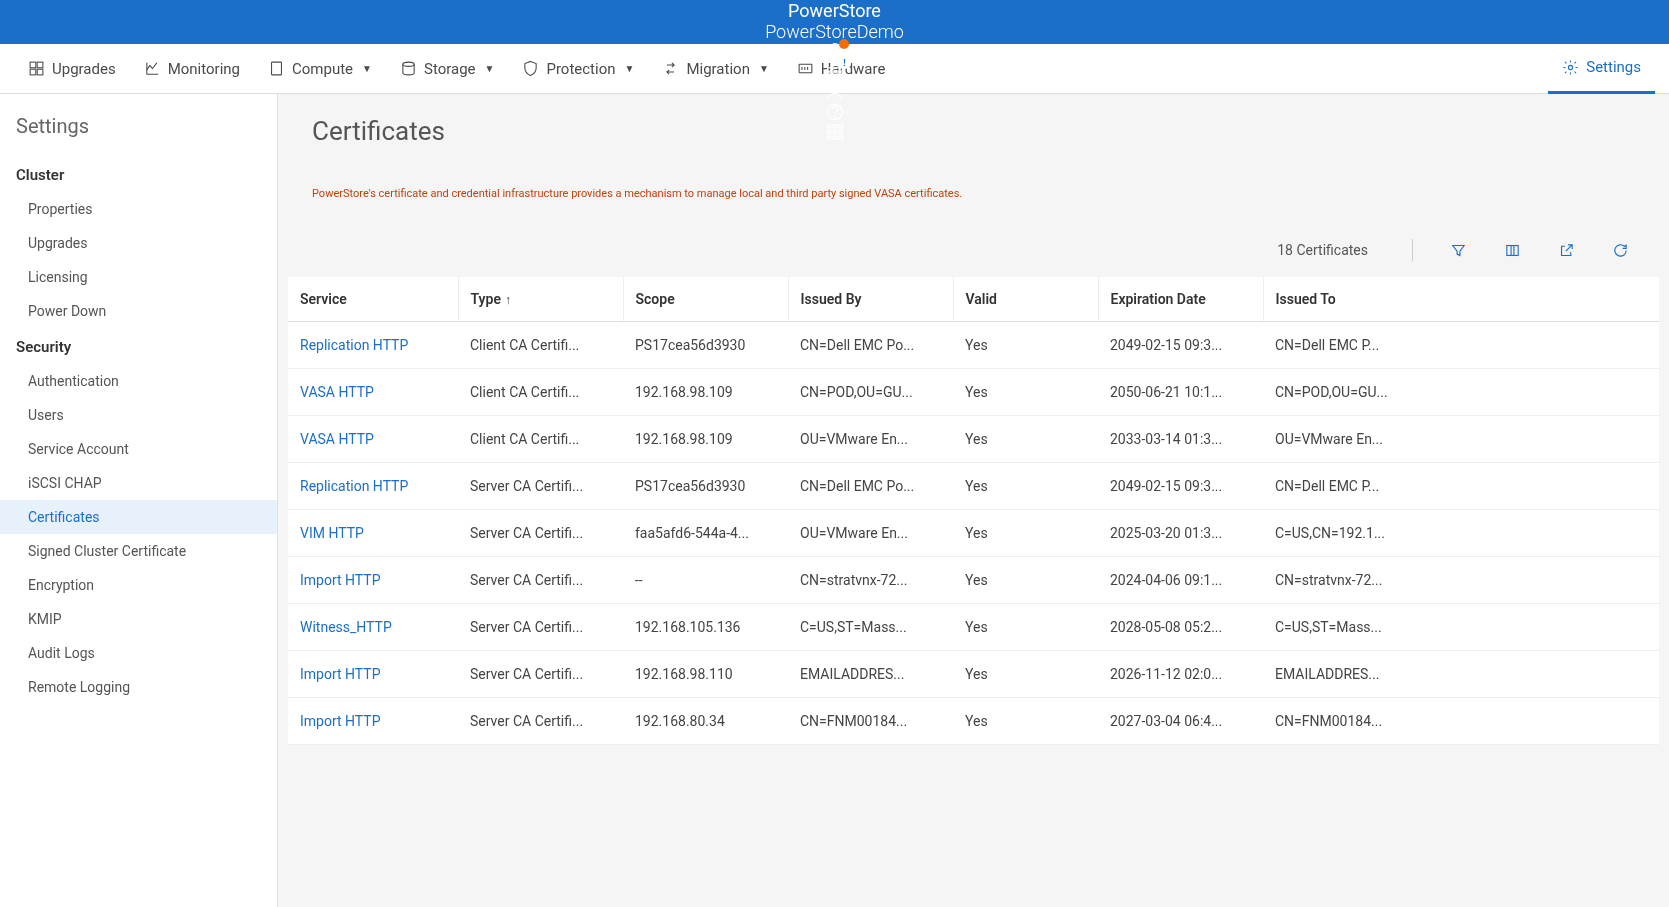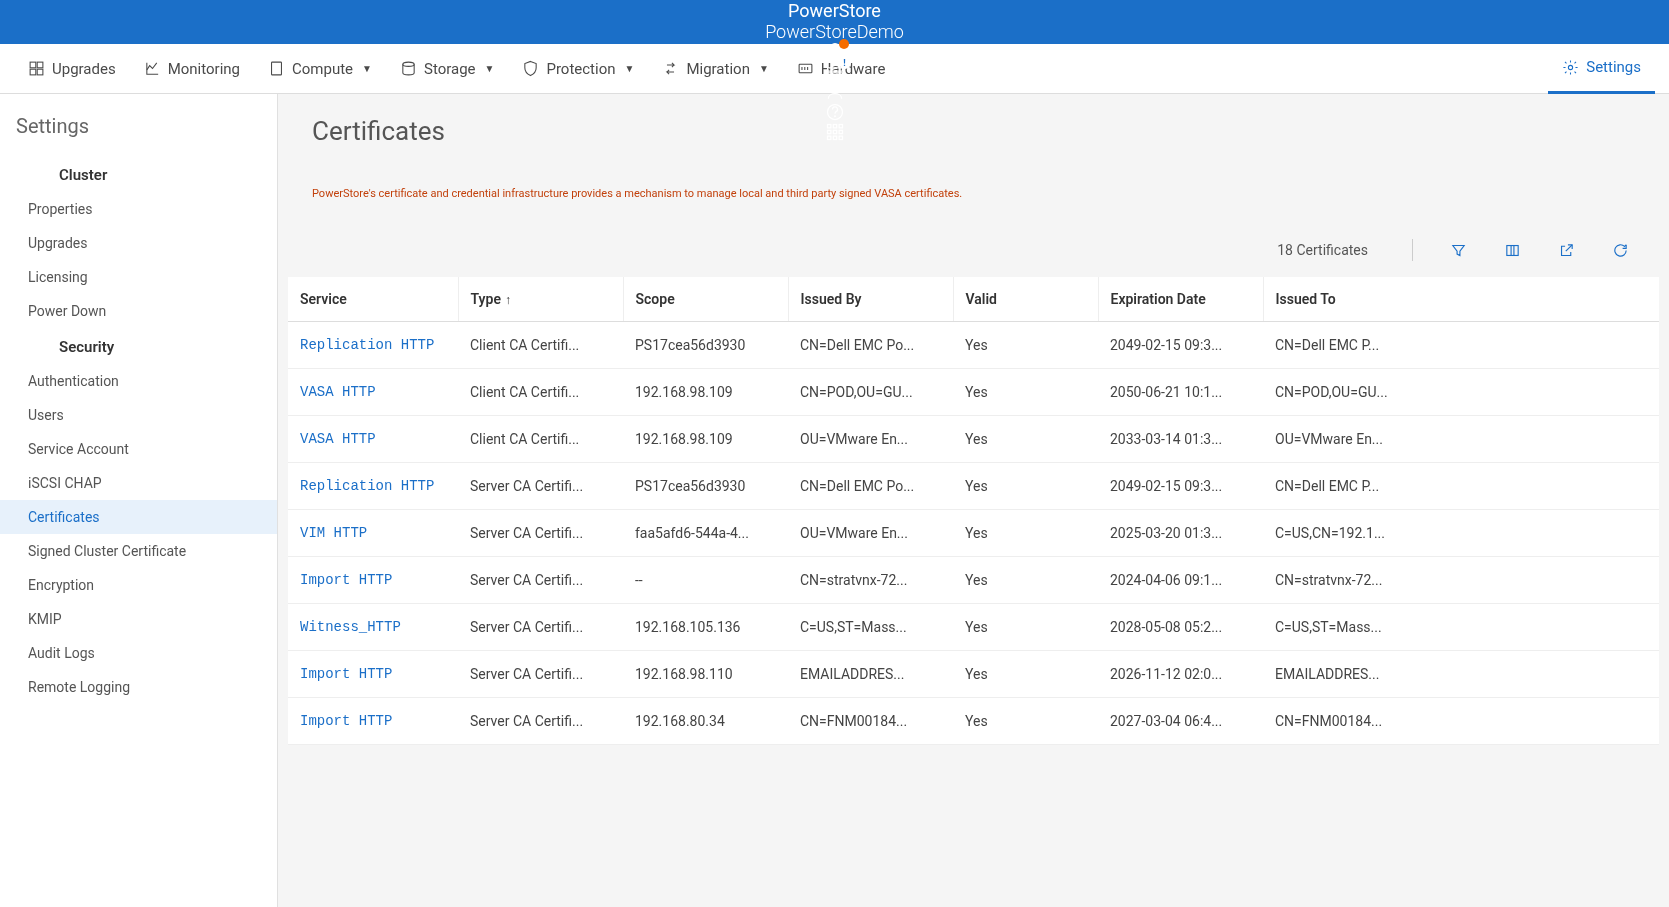--- a/index.html
+++ b/index.html
@@ -25,21 +25,21 @@
     .navitem.settings svg { stroke: #1b6fc8; }
     .caret { font-size: 10px; margin-left: 2px; }
 
     
     .content { display: flex; height: calc(100vh - 94px); }
     .sidebar { width: 278px; border-right: 1px solid #e0e0e0; overflow-y: auto; position: relative; }
     .sidebar::-webkit-scrollbar { width: 10px; }
     .sidebar::-webkit-scrollbar-thumb { background: #bbb; border-radius: 0; }
     .sidebar::-webkit-scrollbar-track { background: #f0f0f0; }
     .sb-title { font-size: 20px; color: #666; padding: 20px 16px 18px; }
-    .sb-section { font-size: 15px; font-weight: 600; color: #333; padding: 10px 16px 8px; margin-left: 43px; }
+    .sb-section { font-size: 15px; font-weight: 600; color: #333; padding: 10px 16px 8px; }
     .sb-item { font-size: 14px; color: #555; padding: 9px 16px 9px 28px; cursor: pointer; }
     .sb-item.active { background: #e7f1fb; color: #1b6fc8; }
 
     
     .main { flex: 1; background: #f5f5f5; overflow-y: auto; padding: 0; }
     .page-header { padding: 22px 34px 8px; }
     .page-title { font-size: 26px; color: #555; font-weight: 400; margin-bottom: 12px; }
     .page-desc { font-size: 11px; color: #c2410c; max-width: 830px; line-height: 1.4; margin-top: 40px; }
 
     .toolbar { display: flex; align-items: center; justify-content: flex-end; padding: 28px 34px 14px; gap: 24px; }
@@ -47,21 +47,21 @@
     .toolbar .vdiv { width: 1px; height: 22px; background: #ccc; margin: 0 6px; }
     .toolbar .ticon { width: 30px; height: 26px; display: flex; align-items: center; justify-content: center; cursor: pointer; }
     .toolbar .ticon svg { width: 17px; height: 17px; fill: none; stroke: #1b6fc8; stroke-width: 1.6; }
 
     
     .table-wrap { margin: 0 10px 0 10px; background: #fff; }
     table { width: 100%; border-collapse: collapse; table-layout: fixed; }
     th { text-align: left; font-weight: 600; font-size: 14px; color: #333; padding: 14px 12px; border-bottom: 1px solid #ddd; border-right: 1px solid #eee; }
     th:last-child, td:last-child { border-right: none; }
     td { font-size: 14px; color: #444; padding: 15px 12px; border-bottom: 1px solid #eee; white-space: nowrap; overflow: hidden; text-overflow: ellipsis; }
-    td.link { color: #1b6fc8; cursor: pointer; font-family: Liberation Mono, monospace; }
+    td.link { color: #1b6fc8; cursor: pointer; }
     .sort-arrow { font-size: 12px; margin-left: 4px; }
     .col-service { width: 170px; }
     .col-type { width: 165px; }
     .col-scope { width: 165px; }
     .col-issuedby { width: 165px; }
     .col-valid { width: 145px; }
     .col-exp { width: 165px; }
     .col-issuedto { width: auto; }
 
     .main::-webkit-scrollbar, .table-scroll::-webkit-scrollbar { width: 10px; }

